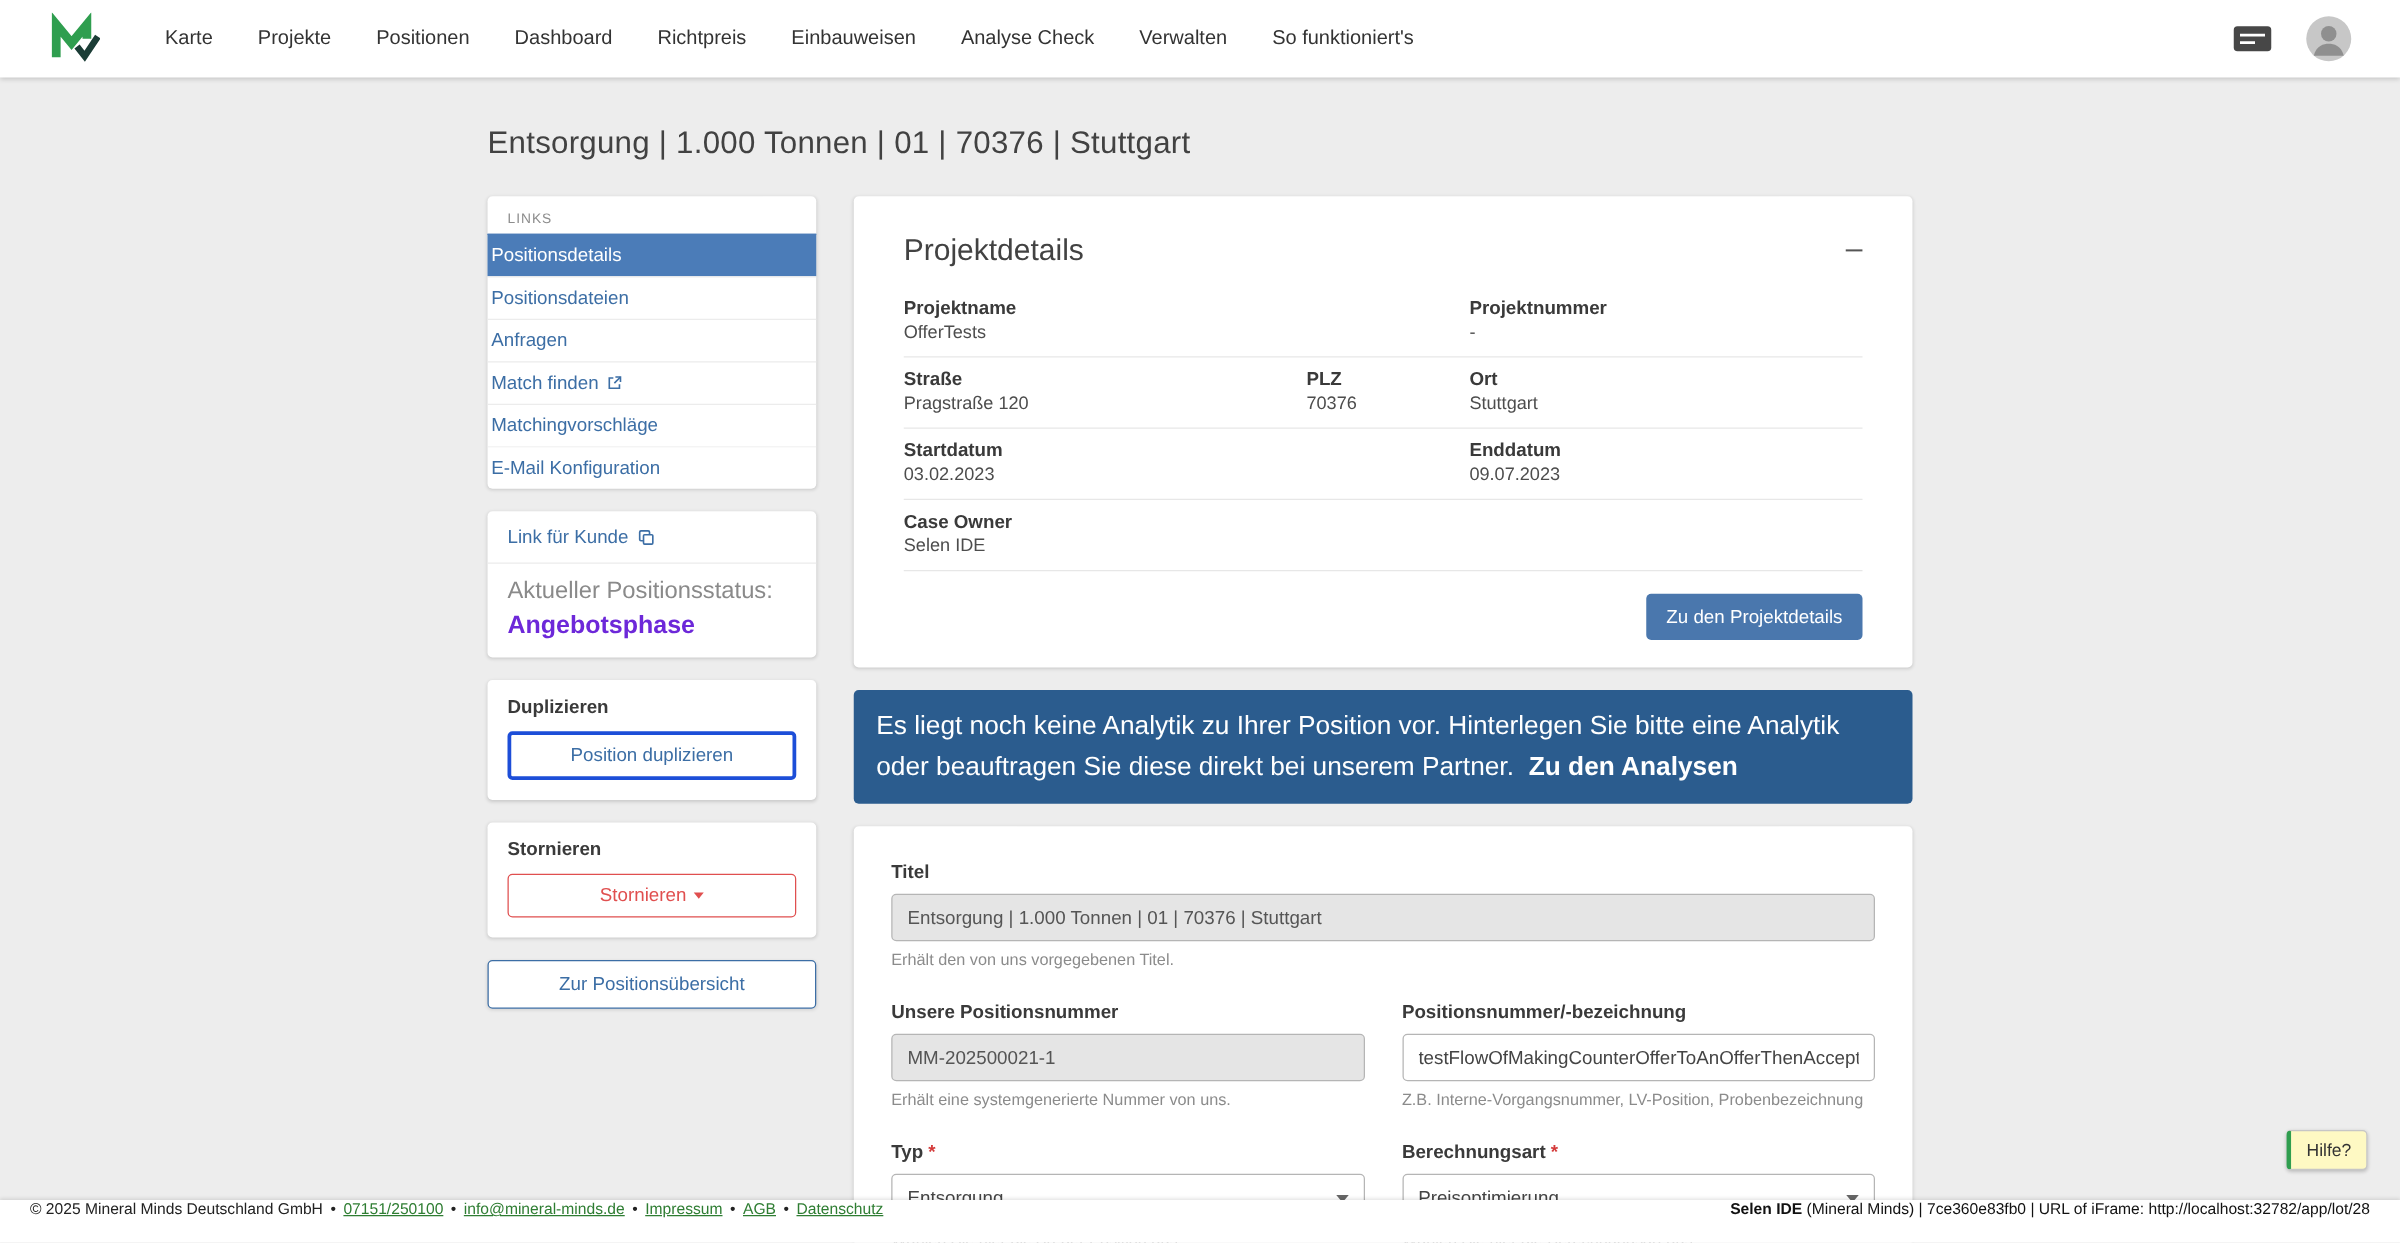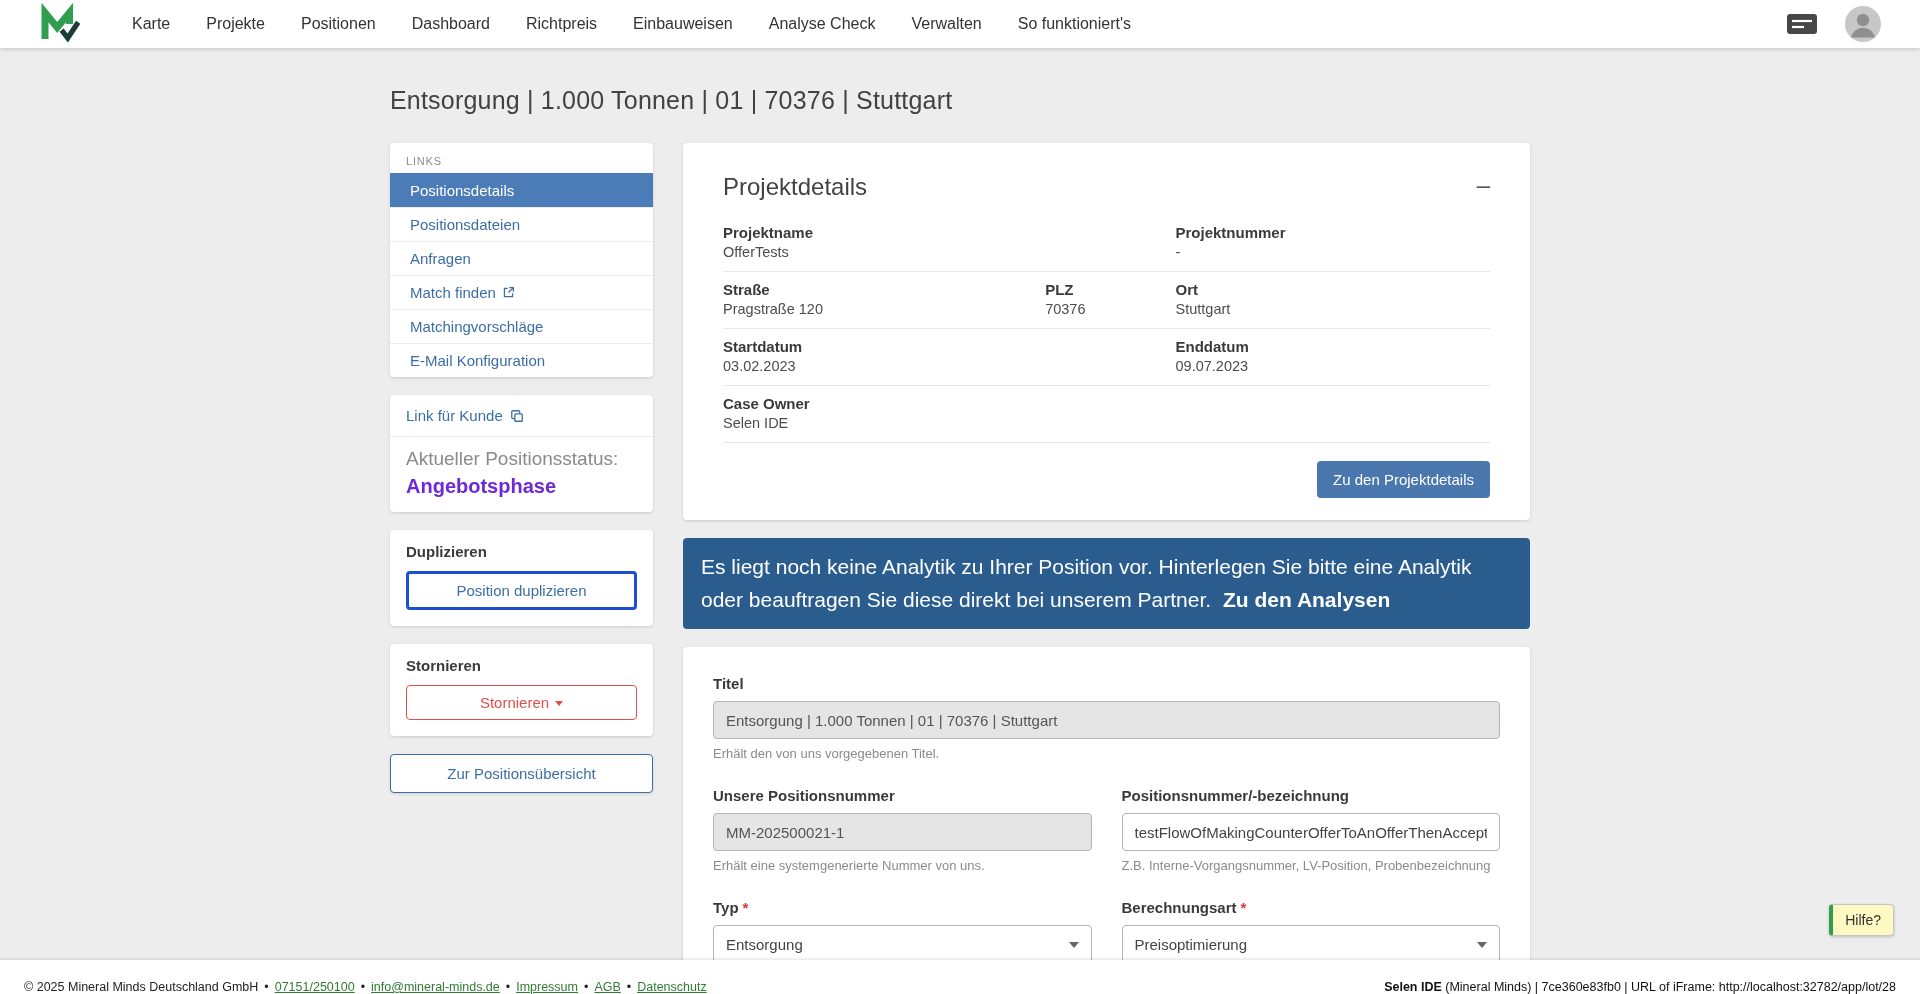--- a/index.html
+++ b/index.html
@@ -7,21 +7,21 @@
   body {
     font-family: "Liberation Sans", "DejaVu Sans", sans-serif;
     background: #ededed;
     color: #3d3d3d;
     overflow: hidden;
     position: relative;
   }
 
   
   .navbar {
-    height: 48px;
+    height: 62px;
     background: #ffffff;
     box-shadow: 0 1px 4px rgba(0,0,0,.18);
     display: flex;
     align-items: center;
     padding: 0 38px;
     position: relative;
     z-index: 10;
   }
   .navbar .logo { display: flex; align-items: center; margin-right: 52px; cursor: pointer; }
   .nav-items { display: flex; align-items: center; gap: 36px; flex: 1; }
@@ -49,21 +49,21 @@
   
   .links-heading {
     font-size: 11px; color: #8d8d8d; letter-spacing: .8px;
     padding: 12px 16px 6px;
   }
   .links-list { list-style: none; }
   .links-list li {
     border-top: 1px solid #ececec;
     font-size: 15px;
     color: #3c6ea5;
-    padding: 8px 20px;
+    padding: 8px 3px;
     cursor: pointer;
     display: flex; align-items: center; gap: 6px;
   }
   .links-list li.active { background: #4b7cb8; color: #fff; border-top-color: #4b7cb8; }
   .links-list li:last-child { border-radius: 0 0 4px 4px; }
 
   .customer-card .link-row {
     padding: 12px 16px;
     font-size: 15px; color: #3c6ea5; cursor: pointer;
     display: flex; align-items: center; gap: 7px;
@@ -169,21 +169,21 @@
     box-shadow: 0 1px 3px rgba(0,0,0,.2);
     font-family: inherit;
     z-index: 20;
   }
 
   
   .footer {
     position: fixed; left: 0; right: 0; bottom: 0;
     height: 34px; background: #fff;
     box-shadow: 0 -1px 3px rgba(0,0,0,.12);
-    display: flex; align-items: flex-end; justify-content: space-between;
+    display: flex; align-items: flex-start; justify-content: space-between;
     padding: 0 24px;
     font-size: 12.5px; color: #222;
     z-index: 15;
   }
   .footer-left { display: flex; align-items: center; gap: 6px; white-space: nowrap; }
   .footer-link { color: #2e7d32; text-decoration: underline; cursor: pointer; }
   .footer-sep { color: #222; }
   .footer-right { white-space: nowrap; font-size: 12.5px; color: #111; }
   .footer-right b { font-weight: 700; }
 </style>

